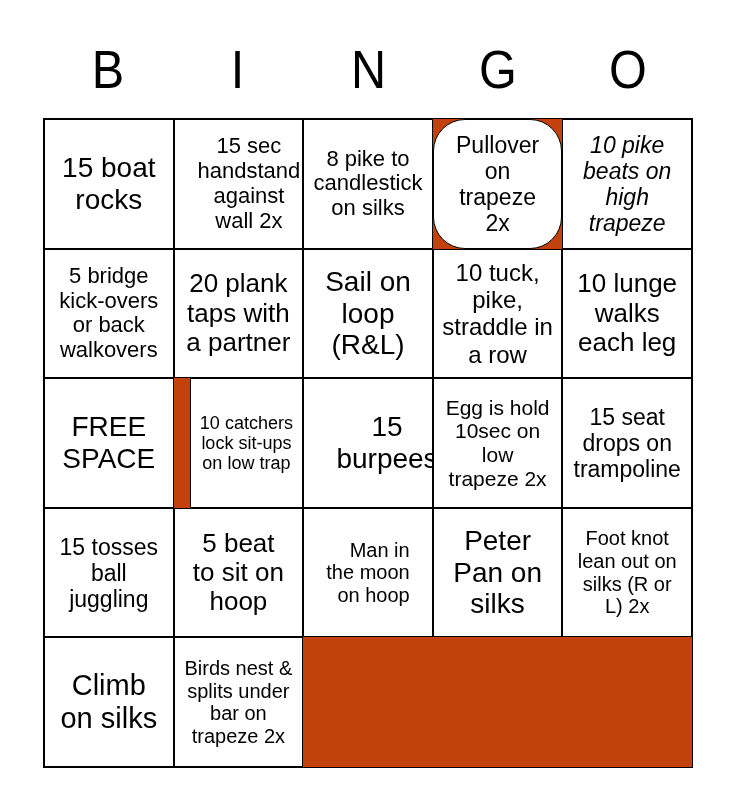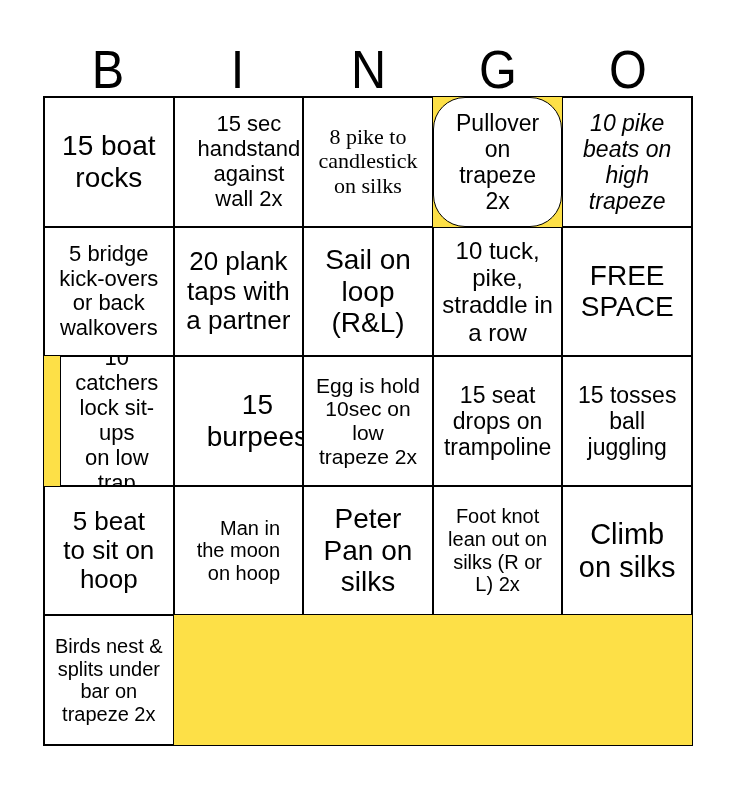--- a/index.html
+++ b/index.html
@@ -34,28 +34,28 @@
     font-weight: 400;
   }
   .tl-inner {
     display: inline-block;
     transform: scaleX(0.9);
     transform-origin: center;
   }
   .bingo-grid {
     position: absolute;
     left: 43px;
-    top: 96px;
+    top: 118px;
     width: 648px;
     height: 648px;
     display: grid;
     grid-template-columns: repeat(5, 1fr);
     grid-template-rows: repeat(5, 1fr);
     border: 1px solid #000000;
-    background: #fde047;
+    background: #c2410c;
     box-sizing: content-box;
   }
   .cell {
     border: 1px solid #000000;
     display: flex;
     align-items: center;
     justify-content: center;
     text-align: center;
     white-space: pre-line;
     line-height: 1.13;
@@ -77,21 +77,21 @@
       <div class="title-letter"><span class="tl-inner">G</span></div>
       <div class="title-letter"><span class="tl-inner">O</span></div>
     </div>
   <div class="bingo-grid">
       <div class="cell" style="font-size: 28px;">15 boat
 rocks</div>
       <div class="cell" style="font-size: 22px; padding-left: 24px;">15 sec
 handstand
 against
 wall 2x</div>
-      <div class="cell" style="font-size: 22px; font-family: Liberation Serif, serif;">8 pike to
+      <div class="cell" style="font-size: 22px;">8 pike to
 candlestick
 on silks</div>
       <div class="cell" style="font-size: 23px; border-radius: 32px;">Pullover
 on
 trapeze
 2x</div>
       <div class="cell" style="font-size: 23px; font-style: italic;">10 pike
 beats on
 high
 trapeze</div>
@@ -102,23 +102,26 @@
       <div class="cell" style="font-size: 26px;">20 plank
 taps with
 a partner</div>
       <div class="cell" style="font-size: 28px;">Sail on
 loop
 (R&amp;L)</div>
       <div class="cell" style="font-size: 24px;">10 tuck,
 pike,
 straddle in
 a row</div>
+      <div class="cell" style="font-size: 26px;">10 lunge
+walks
+each leg</div>
       <div class="cell" style="font-size: 28px;">FREE
 SPACE</div>
-      <div class="cell" style="font-size: 22px; margin-left: 16px;">10 catchers
+      <div class="cell" style="font-size: 18px; margin-left: 16px;">10 catchers
 lock sit-ups
 on low trap</div>
       <div class="cell" style="font-size: 28px; padding-left: 41px;">15
 burpees</div>
       <div class="cell" style="font-size: 21px;">Egg is hold
 10sec on
 low
 trapeze 2x</div>
       <div class="cell" style="font-size: 23px;">15 seat
 drops on

